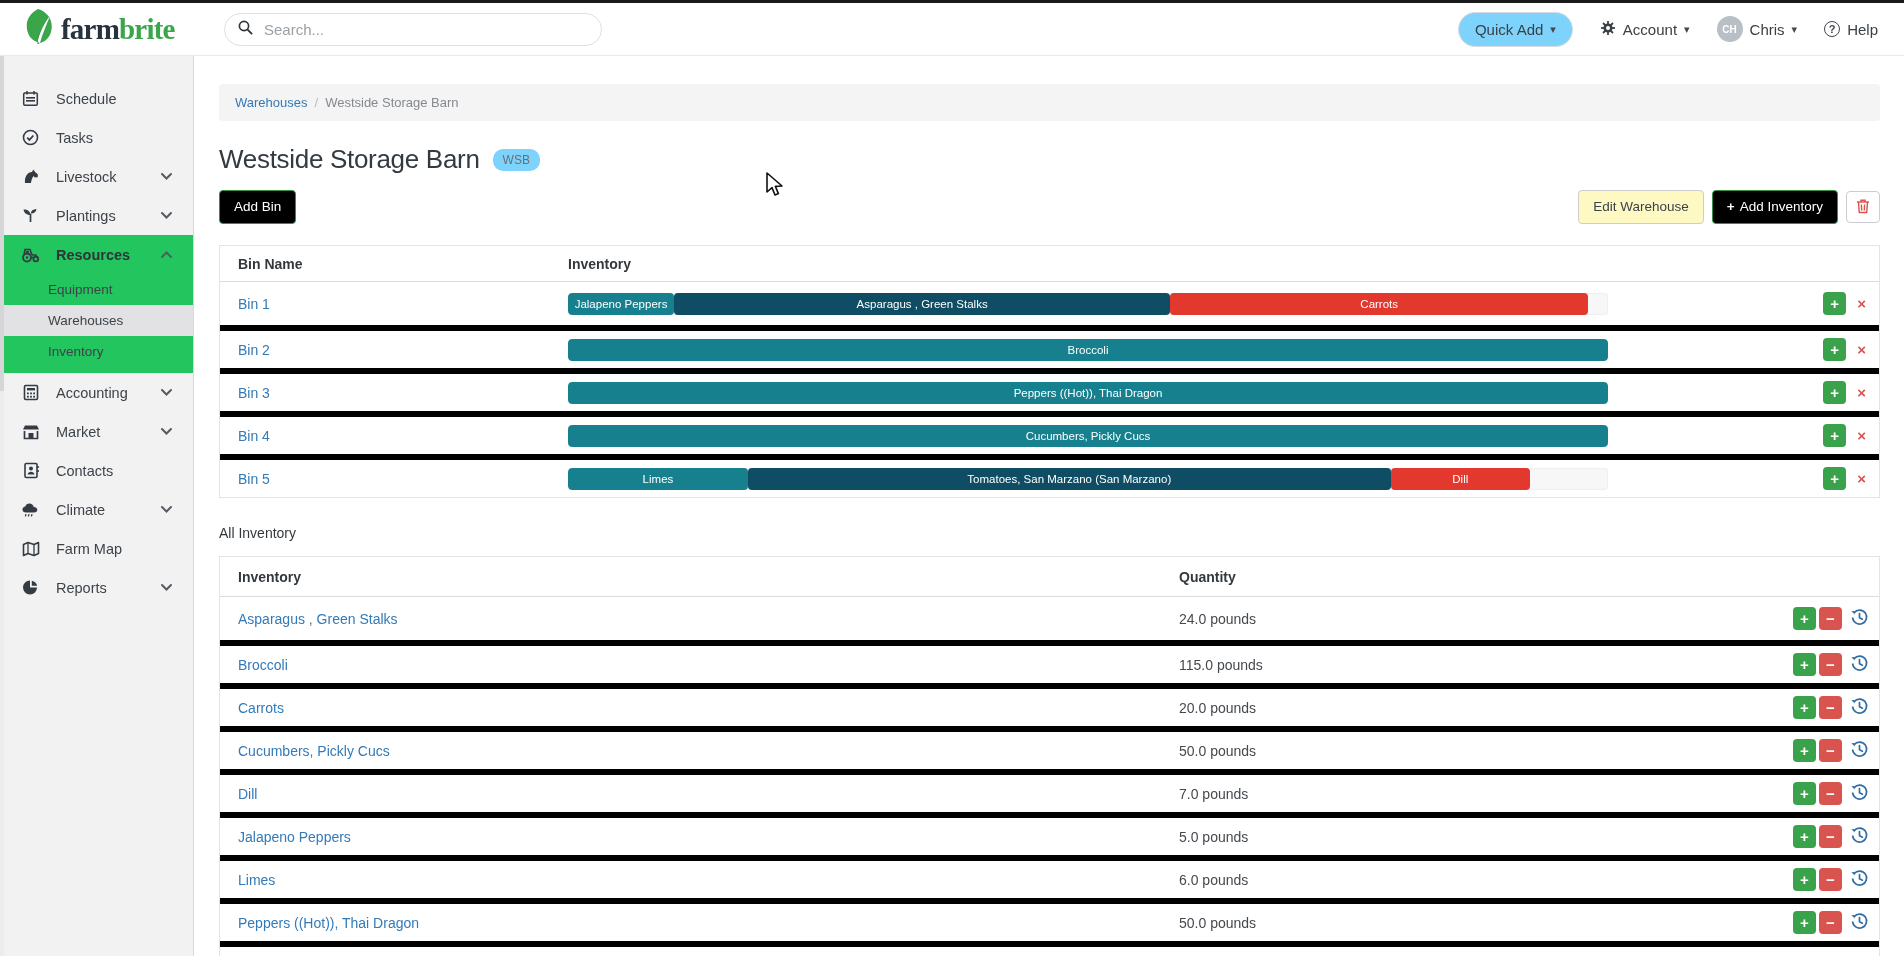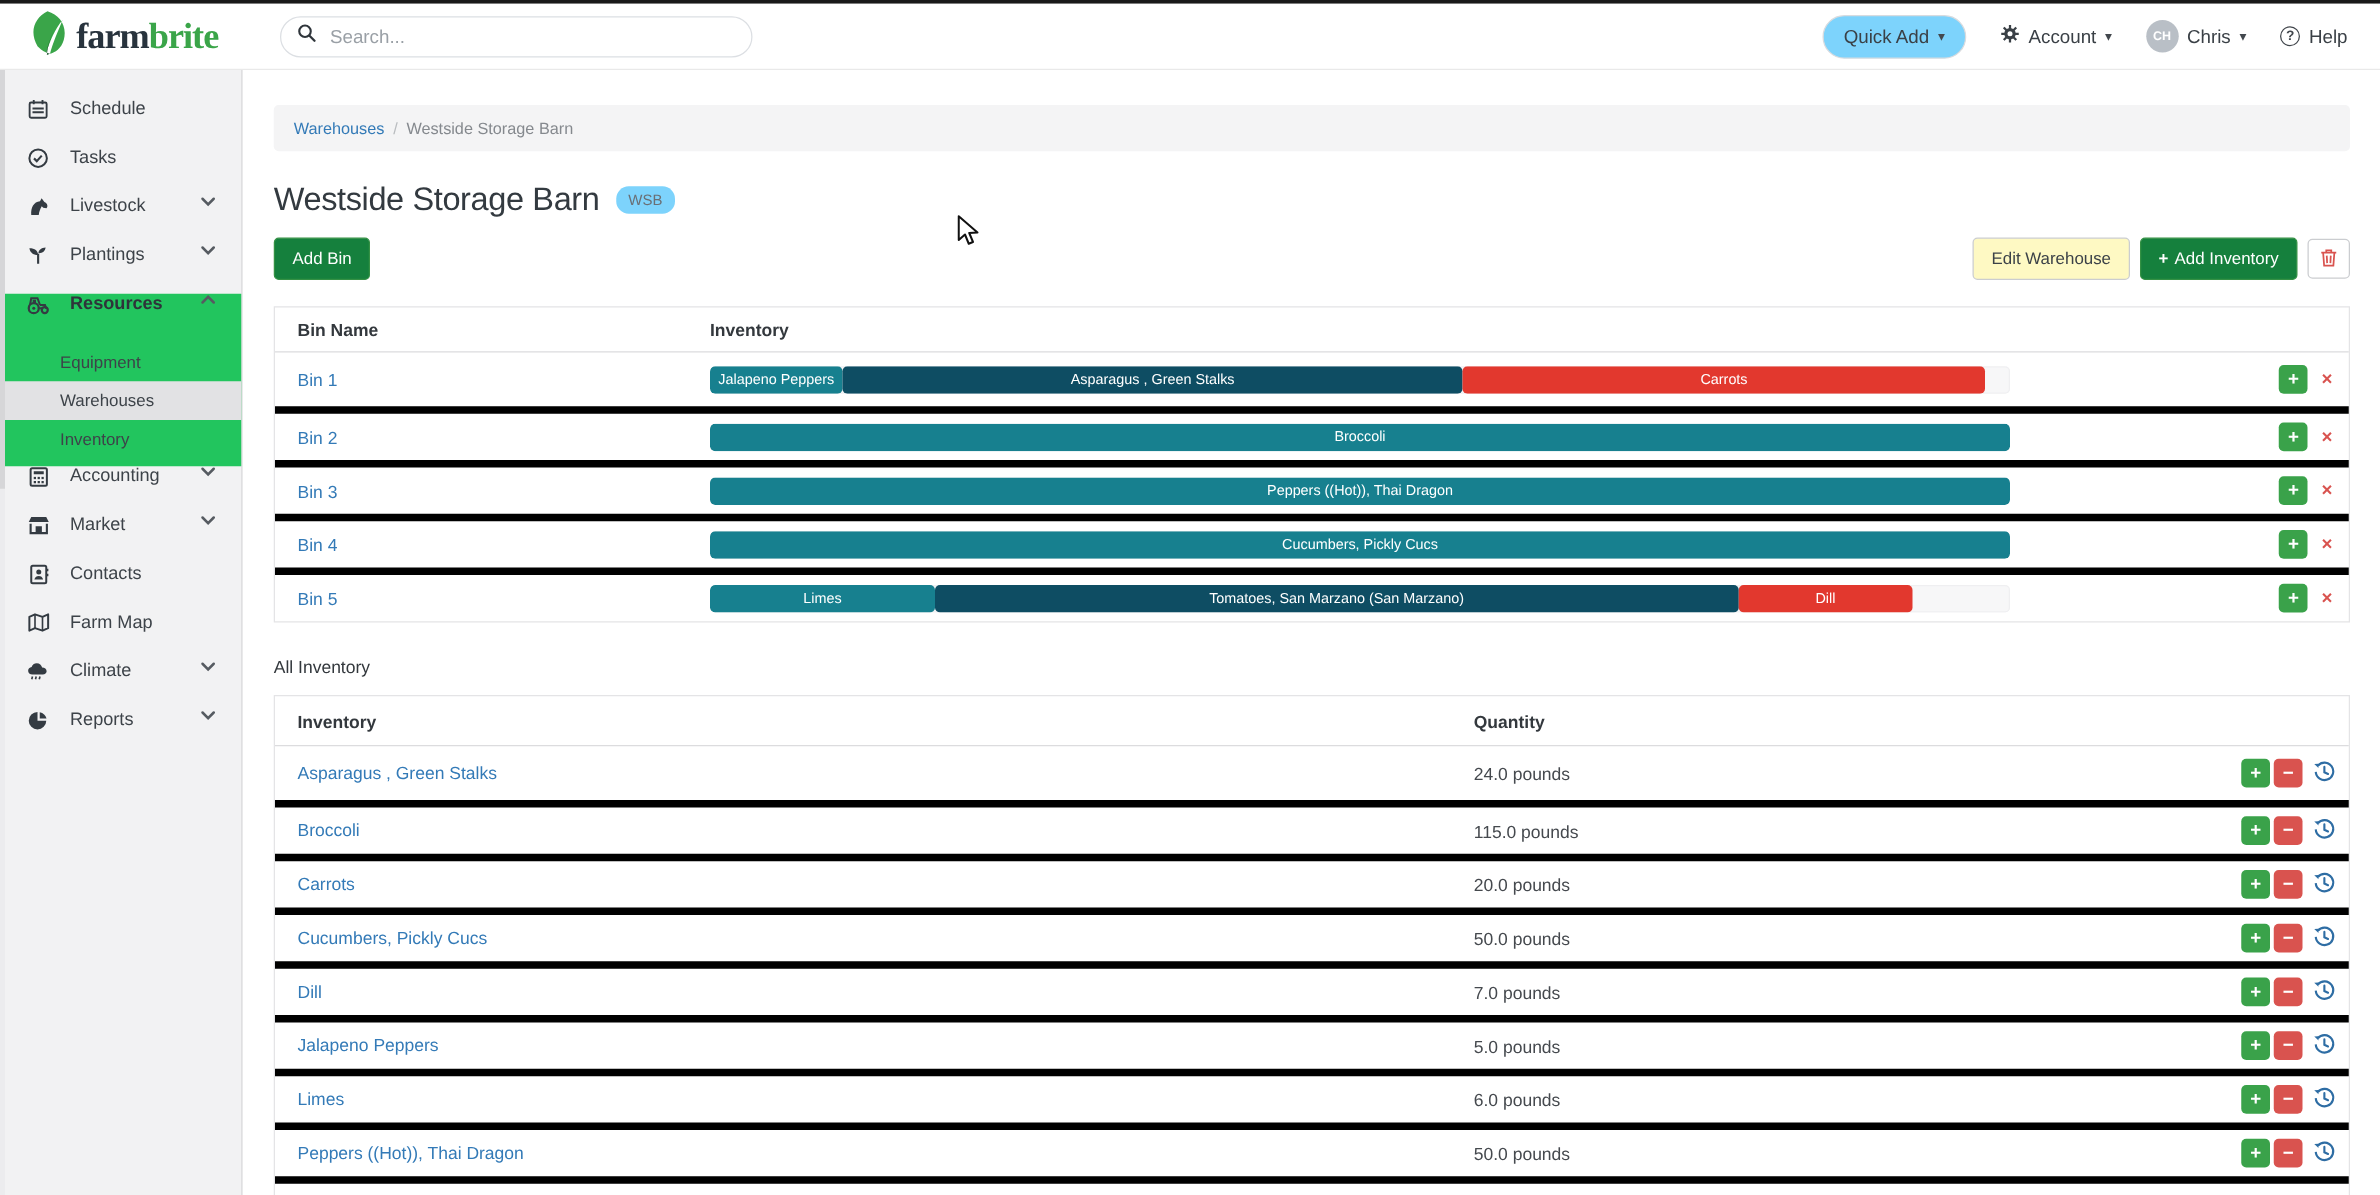--- a/index.html
+++ b/index.html
@@ -39,21 +39,21 @@
   .help-circle { width:16px; height:16px; border-radius:50%; border:1.6px solid #41464c; color:#41464c; font-size:11px; font-weight:700; display:flex; align-items:center; justify-content:center; }
 
   
   .sidebar {
     position:absolute; top:56px; left:0; bottom:0; width:194px;
     background:#f2f2f3; border-right:1px solid #d9d9db; padding-top:23px;
     font-size:14.5px; color:#3d4349;
   }
   .side-scrollbar { position:absolute; top:0; left:0; width:4px; bottom:0; background:#ececee; }
   .side-scrollbar .thumb { position:absolute; top:0; left:0; width:4px; height:335px; background:#d6d6d8; }
-  .side-item { height:39px; display:flex; padding:0 20px 0 21px; gap:16px; cursor:pointer; }
+  .side-item { height:39px; display:flex; align-items:center; padding:0 20px 0 21px; gap:16px; cursor:pointer; }
   .side-item .icon { width:19px; display:flex; justify-content:center; color:#343b42; }
   .side-item .label { flex:0 1 auto; }
   .side-item .chev { margin-left:auto; display:flex; color:#565b61; }
   .side-item.bold { font-weight:700; color:#2e343a; }
   .group { background:#22c55e; padding-bottom:6px; }
   .sub-item { height:31px; display:flex; align-items:center; padding-left:48px; font-size:13.5px; color:#3d4349; cursor:pointer; }
   .sub-item.active { background:#e2e2e4; }
 
   
   .main { position:absolute; top:56px; left:195px; right:0; bottom:0; overflow:hidden; padding:28px 24px 0 24px; }
@@ -61,21 +61,21 @@
   .breadcrumb a { color:#337ab7; }
   .breadcrumb .sep { margin:0 7px; color:#b9bcbf; }
 
   .title-row { margin-top:23px; display:flex; align-items:center; gap:13px; }
   .page-title { font-size:26px; font-weight:400; color:#333a40; margin:0; letter-spacing:-0.3px; }
   .wh-badge { background:#7dd3fc; color:#6a6f75; font-size:12px; font-weight:400; padding:4px 10px; border-radius:10px; }
 
   .actions-row { margin-top:15px; display:flex; align-items:center; }
   .right-actions { margin-left:auto; display:flex; align-items:center; gap:8px; }
   .btn { font-size:13.5px; border-radius:4px; padding:8px 14px; border:1px solid transparent; cursor:pointer; font-family:inherit; line-height:1.2; }
-  .btn-green { background:#15803d; border-color:#349144; color:#fff; }
+  .btn-green { background:#000000; border-color:#349144; color:#fff; }
   .btn-outline { background:#fef9c3; border-color:#cbcdd0; color:#3c4248; }
   .btn-trash { background:#fff; border:1px solid #cbcdd0; border-radius:4px; width:34px; height:32px; display:flex; align-items:center; justify-content:center; cursor:pointer; }
   .btn-green .plus-glyph { font-weight:700; margin-right:5px; }
 
   .table { margin-top:21px; border:1px solid #e4e4e6; }
   .t-head { display:flex; height:36px; align-items:center; font-weight:700; font-size:14px; color:#33383d; border-bottom:1px solid #dcdcde; }
   .t-row { display:flex; height:43px; align-items:center; }
   .t-row + .t-row { border-top:6px solid #000000; }
   .col-name { width:348px; padding-left:18px; font-size:14px; flex:none; }
   a.row-link { color:#337ab7; font-size:14px; }
@@ -285,45 +285,45 @@
             <circle cx="8" cy="6.5" r="2" fill="currentColor"></circle>
             <path d="M4.5 12.5 C5 10.5 6.3 9.7 8 9.7 C9.7 9.7 11 10.5 11.5 12.5 Z" fill="currentColor"></path>
             <line x1="15" y1="4" x2="15" y2="6" stroke="currentColor" stroke-width="1.6"></line>
             <line x1="15" y1="8" x2="15" y2="10" stroke="currentColor" stroke-width="1.6"></line>
           </svg>
         </span>
         <span class="label">Contacts</span>
       </div>
       <div class="side-item">
         <span class="icon">
-          <svg width="18" height="16" viewBox="0 0 18 16">
-            <path d="M1.5 3.5 L6 1.5 L12 3.5 L16.5 1.5 V12.5 L12 14.5 L6 12.5 L1.5 14.5 Z" fill="none" stroke="currentColor" stroke-width="1.6" stroke-linejoin="round"></path>
-            <line x1="6" y1="1.8" x2="6" y2="12.3" stroke="currentColor" stroke-width="1.3"></line>
-            <line x1="12" y1="3.7" x2="12" y2="14.2" stroke="currentColor" stroke-width="1.3"></line>
-          </svg>
-        </span>
-        <span class="label">Farm Map</span>
-      </div>
-      <div class="side-item">
-        <span class="icon">
           <svg width="19" height="16" viewBox="0 0 19 16">
             <path d="M5 10.5 C2.8 10.5 1.5 9.2 1.5 7.5 C1.5 5.9 2.7 4.8 4.3 4.6 C4.8 2.8 6.4 1.5 8.4 1.5 C10.6 1.5 12.3 3 12.7 5 C14.8 5 16.3 6.2 16.3 8 C16.3 9.6 15 10.5 13.2 10.5 Z" fill="currentColor"></path>
             <g stroke="currentColor" stroke-width="1.3">
               <line x1="5" y1="12.2" x2="4.4" y2="14.4"></line>
               <line x1="8" y1="12.2" x2="7.4" y2="14.4"></line>
               <line x1="11" y1="12.2" x2="10.4" y2="14.4"></line>
             </g>
           </svg>
         </span>
         <span class="label">Climate</span>
         <span class="chev">
           <svg width="13" height="9" viewBox="0 0 13 9">
             <path d="M2 2 l4.5 4.5 L11 2" fill="none" stroke="currentColor" stroke-width="2" stroke-linecap="round"></path>
           </svg>
         </span>
+      </div>
+      <div class="side-item">
+        <span class="icon">
+          <svg width="18" height="16" viewBox="0 0 18 16">
+            <path d="M1.5 3.5 L6 1.5 L12 3.5 L16.5 1.5 V12.5 L12 14.5 L6 12.5 L1.5 14.5 Z" fill="none" stroke="currentColor" stroke-width="1.6" stroke-linejoin="round"></path>
+            <line x1="6" y1="1.8" x2="6" y2="12.3" stroke="currentColor" stroke-width="1.3"></line>
+            <line x1="12" y1="3.7" x2="12" y2="14.2" stroke="currentColor" stroke-width="1.3"></line>
+          </svg>
+        </span>
+        <span class="label">Farm Map</span>
       </div>
       <div class="side-item">
         <span class="icon">
           <svg width="17" height="17" viewBox="0 0 17 17">
             <path d="M8 1.5 A7 7 0 1 0 15 8.5 L8 8.5 Z" fill="currentColor"></path>
             <path d="M9.8 1.7 A7 7 0 0 1 15.2 6.8 L9.8 6.8 Z" fill="currentColor"></path>
           </svg>
         </span>
         <span class="label">Reports</span>
         <span class="chev">

